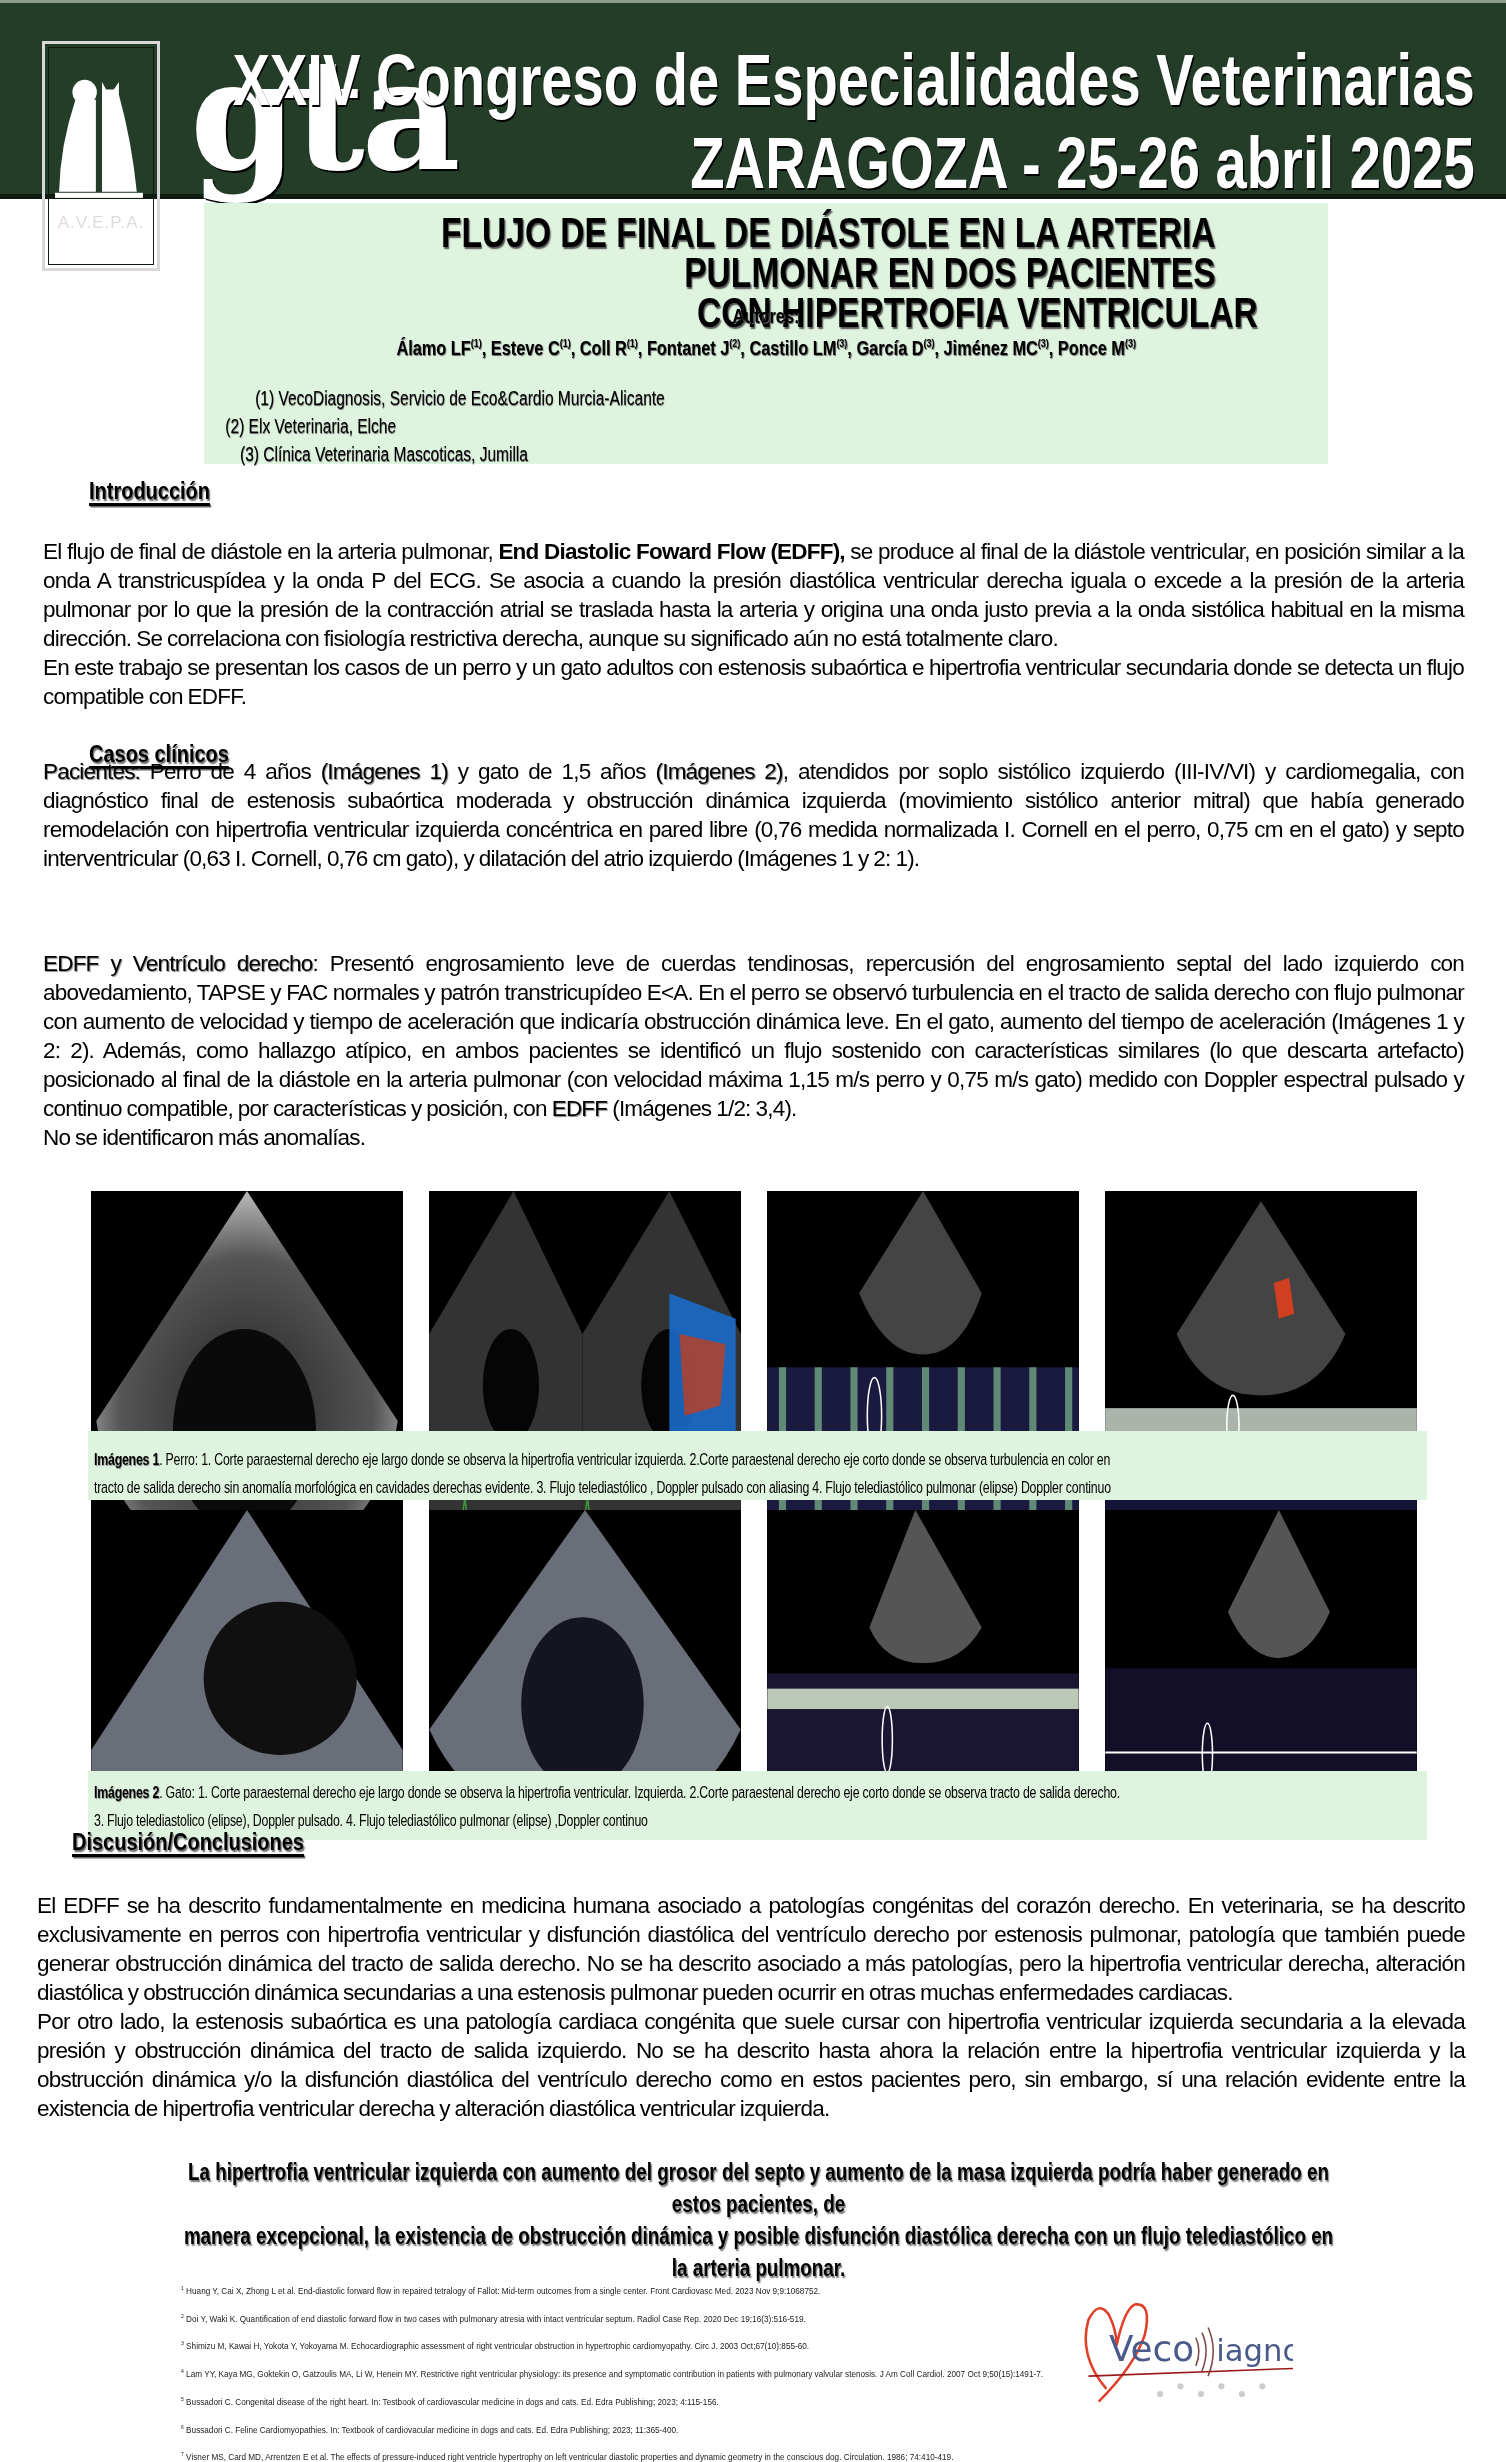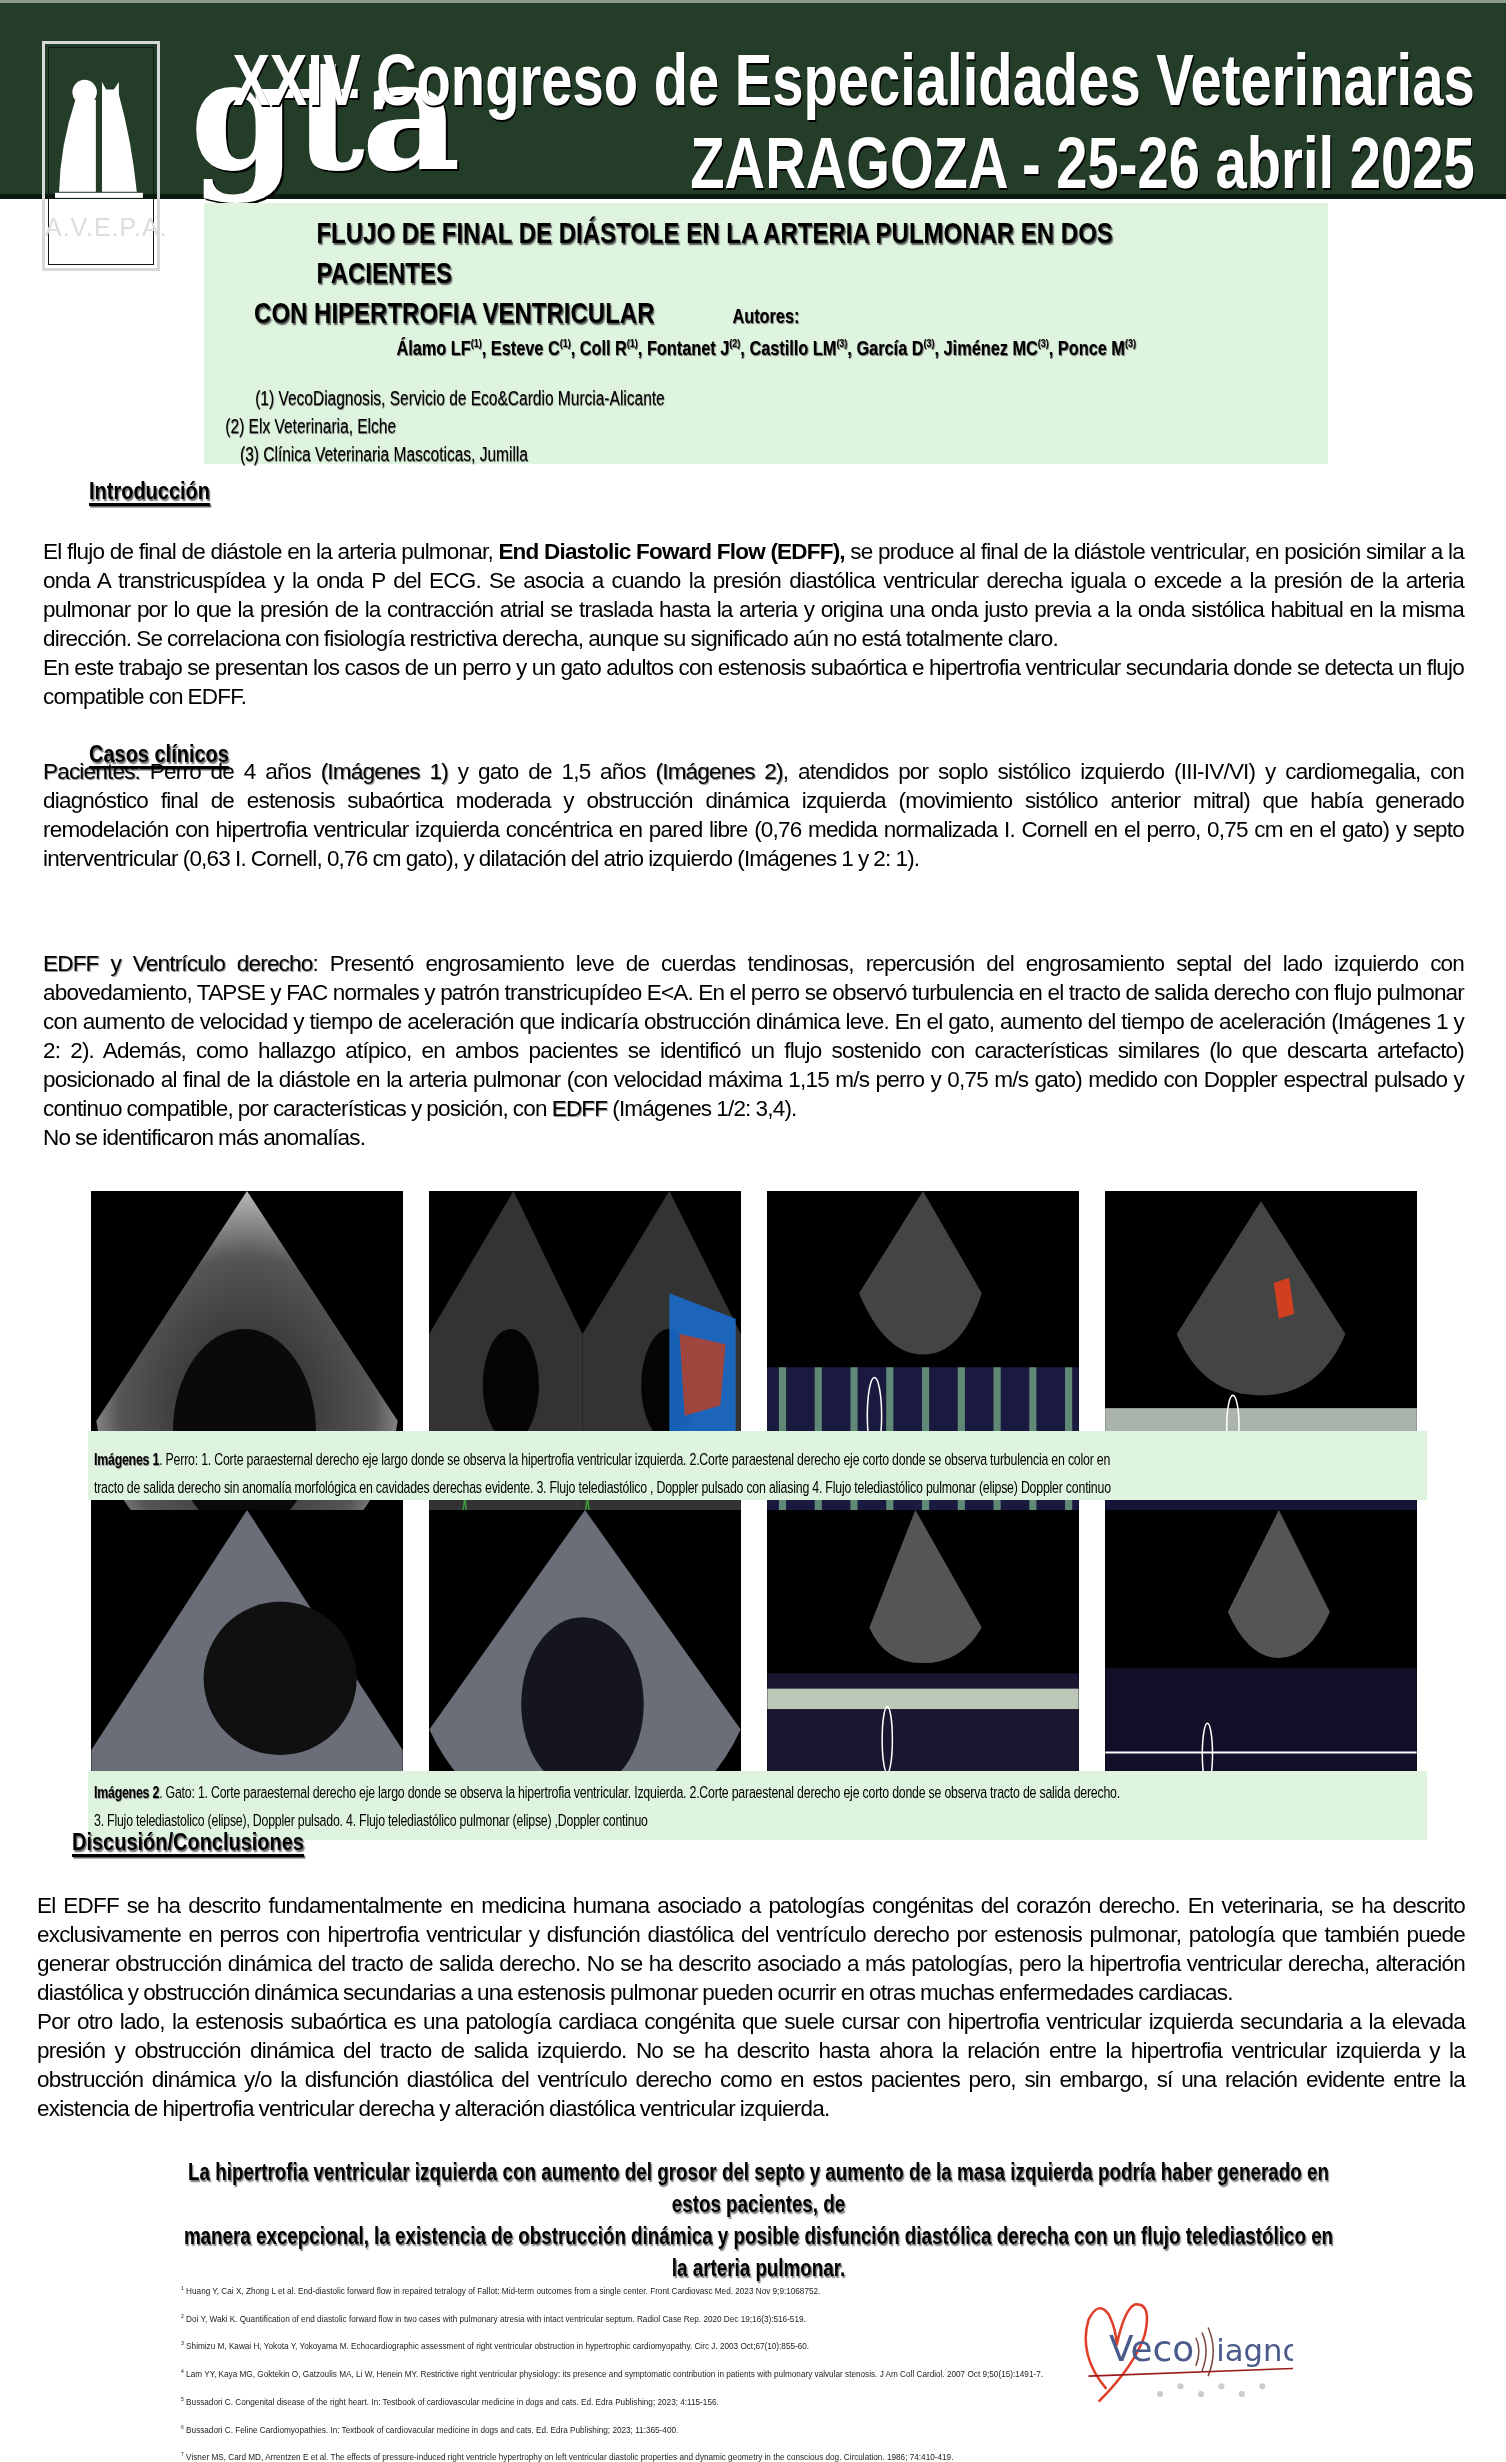--- a/index.html
+++ b/index.html
@@ -14,43 +14,43 @@
     background: #243d28; border-top: 3.1px solid #8a9a8c; border-bottom: 5.1px solid #0d1a0f;
     box-sizing: border-box;
   }
   .avepa-logo {
     position: absolute; left: 42px; top: 77px; width: 118px; height: 230px;
     border: 3.1px solid #d8d8d8; box-sizing: border-box; outline: 1.5px solid #0d1a0f; outline-offset: -7.2px;
   }
   .avepa-logo svg { position:absolute; left:10.2px; top:20.4px; }
   .avepa-text {
     position:absolute; left:0; width:100%; top:169px; text-align:center; color:#ddd;
-    font-family:"Liberation Sans", sans-serif; font-size:25px; letter-spacing:1px;
+    font-family:"Liberation Sans", sans-serif; font-size:17px; letter-spacing:1px;
   }
   .gta {
     position:absolute; left:190px; top:36px; color:#fff; font-family:"DejaVu Serif", serif;
     font-size:153px; font-weight:bold; line-height:1; letter-spacing:-3.1px;
     text-shadow: 2px 2px 0 #000;
   }
   .congress-title {
     position:absolute; right:31px; top:36px; color:#fff; text-align:right;
     font-family:"Liberation Sans", sans-serif; font-weight:bold; line-height:1.15;
     text-shadow: 1.5px 1.5px 0 #000; transform-origin: right top; transform: scaleX(0.78);
   }
   .congress-title .l1 { font-size:72px; white-space:nowrap; }
   .congress-title .l2 { font-size:72px; white-space:nowrap; }
 
   
   .banner {
     position:absolute; left:204px; top:203px; width:1124px; height:261px; background:#dff4df;
   }
   .narrow { display:inline-block; transform: scaleX(0.8); transform-origin:center top; }
   .title {
-    position:absolute; left:0; width:100%; top:10.2px; text-align:left; font-weight:bold;
-    font-size:30px; line-height:40px; text-shadow: 1.5px 1.5px 1.5px #555;
+    position:absolute; left:0; width:100%; top:10.2px; text-align:right; font-weight:bold;
+    font-size:42px; line-height:40px; text-shadow: 1.5px 1.5px 1.5px #555;
   }
   .autores-label {
     position:absolute; left:0; width:100%; top:102px; text-align:center; font-weight:bold;
     font-size:20.4px; text-shadow: 1px 1px 1px #666;
   }
   .authors {
     position:absolute; left:0; width:100%; top:134px; text-align:center; font-weight:bold;
     font-size:20.4px; text-shadow: 1px 1px 1px #666; white-space:nowrap;
   }
   .authors sup { font-size:11.2px; }

